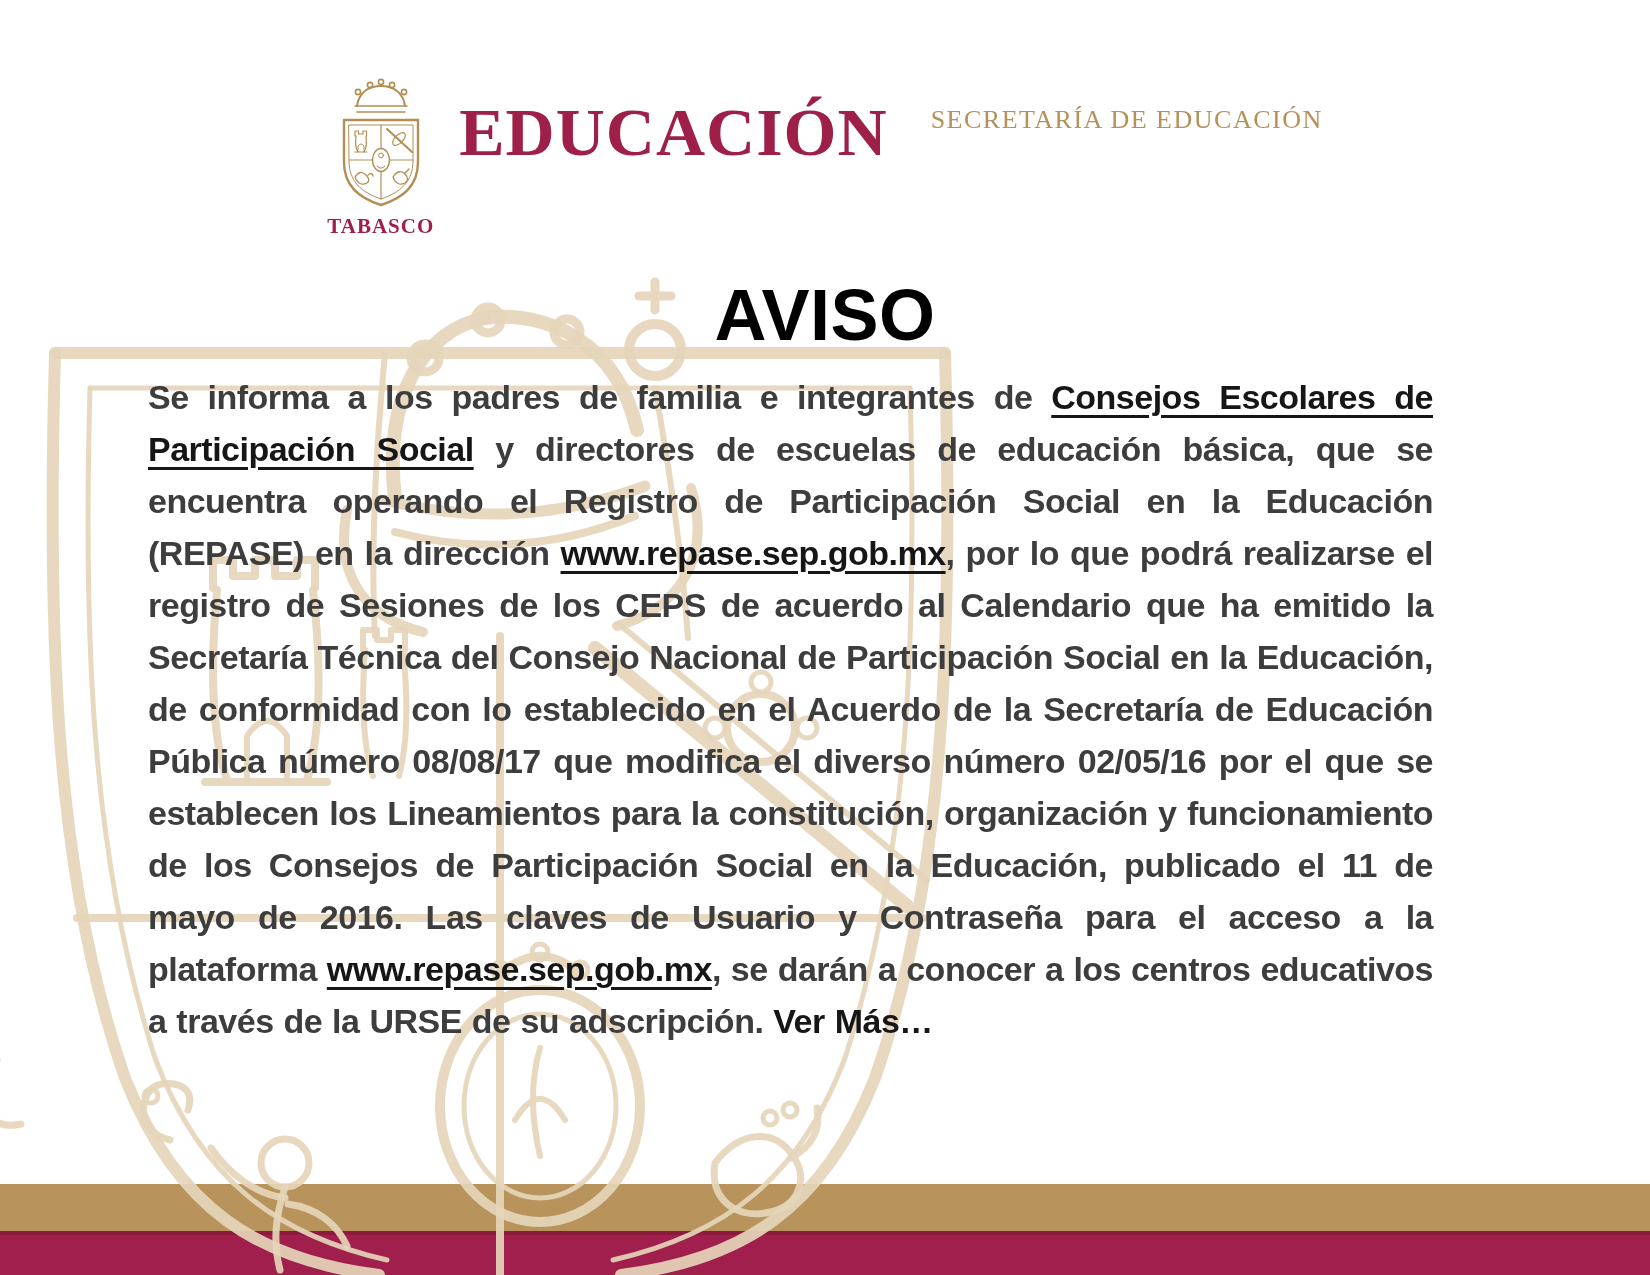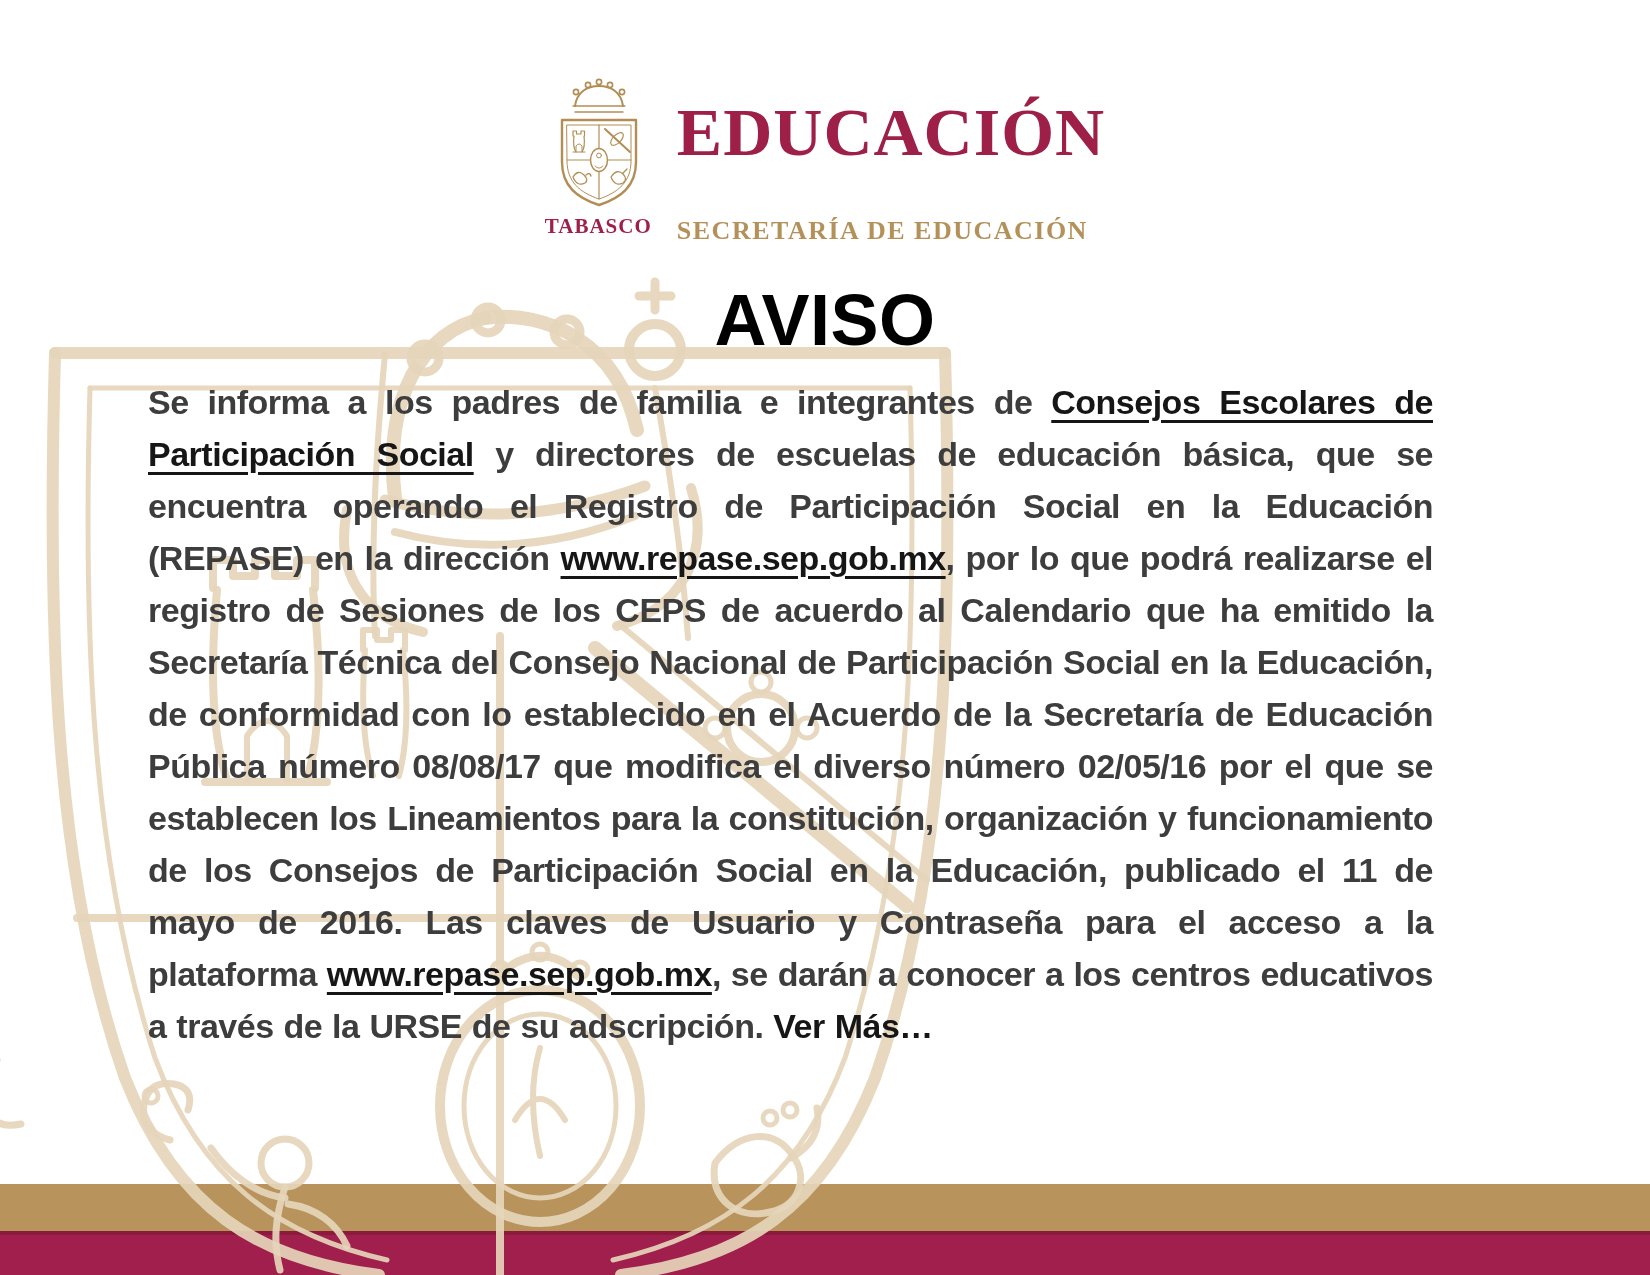--- a/index.html
+++ b/index.html
@@ -19,27 +19,27 @@
 
   
   .content{position:relative;z-index:3;}
 
   .header{display:flex;justify-content:center;align-items:flex-start;padding-top:76px;gap:14px;}
   .crest-block{display:flex;flex-direction:column;width:118px;}
   .crest-label{
     font-family:"Liberation Serif", serif;font-weight:700;font-size:21px;
     color:#9E2048;letter-spacing:1px;margin-top:2px;
   }
-  .wordmark-block{display:flex;flex-direction:column;align-items:flex-start;padding-top:22px;gap:43px;}
+  .wordmark-block{display:flex;flex-direction:row;align-items:flex-start;padding-top:22px;gap:43px;}
   .wordmark{
     font-family:"Liberation Serif", serif;font-weight:700;font-size:68px;line-height:1;
     color:#9E2048;letter-spacing:1px;
   }
   .subtitle{
-    font-family:"Liberation Serif", serif;font-weight:700;font-size:26px;line-height:1;
+    font-family:"Liberation Serif", serif;font-weight:400;font-size:26px;line-height:1;
     color:#B5915A;letter-spacing:1.5px;margin-top:9px;
   }
 
   .notice-title{
     text-align:center;margin-top:40px;
     font-weight:800;font-size:72px;line-height:1;color:#000000;letter-spacing:0.5px;
   }
 
   .notice-body{
     width:1285px;margin:20px 0 0 148px;

